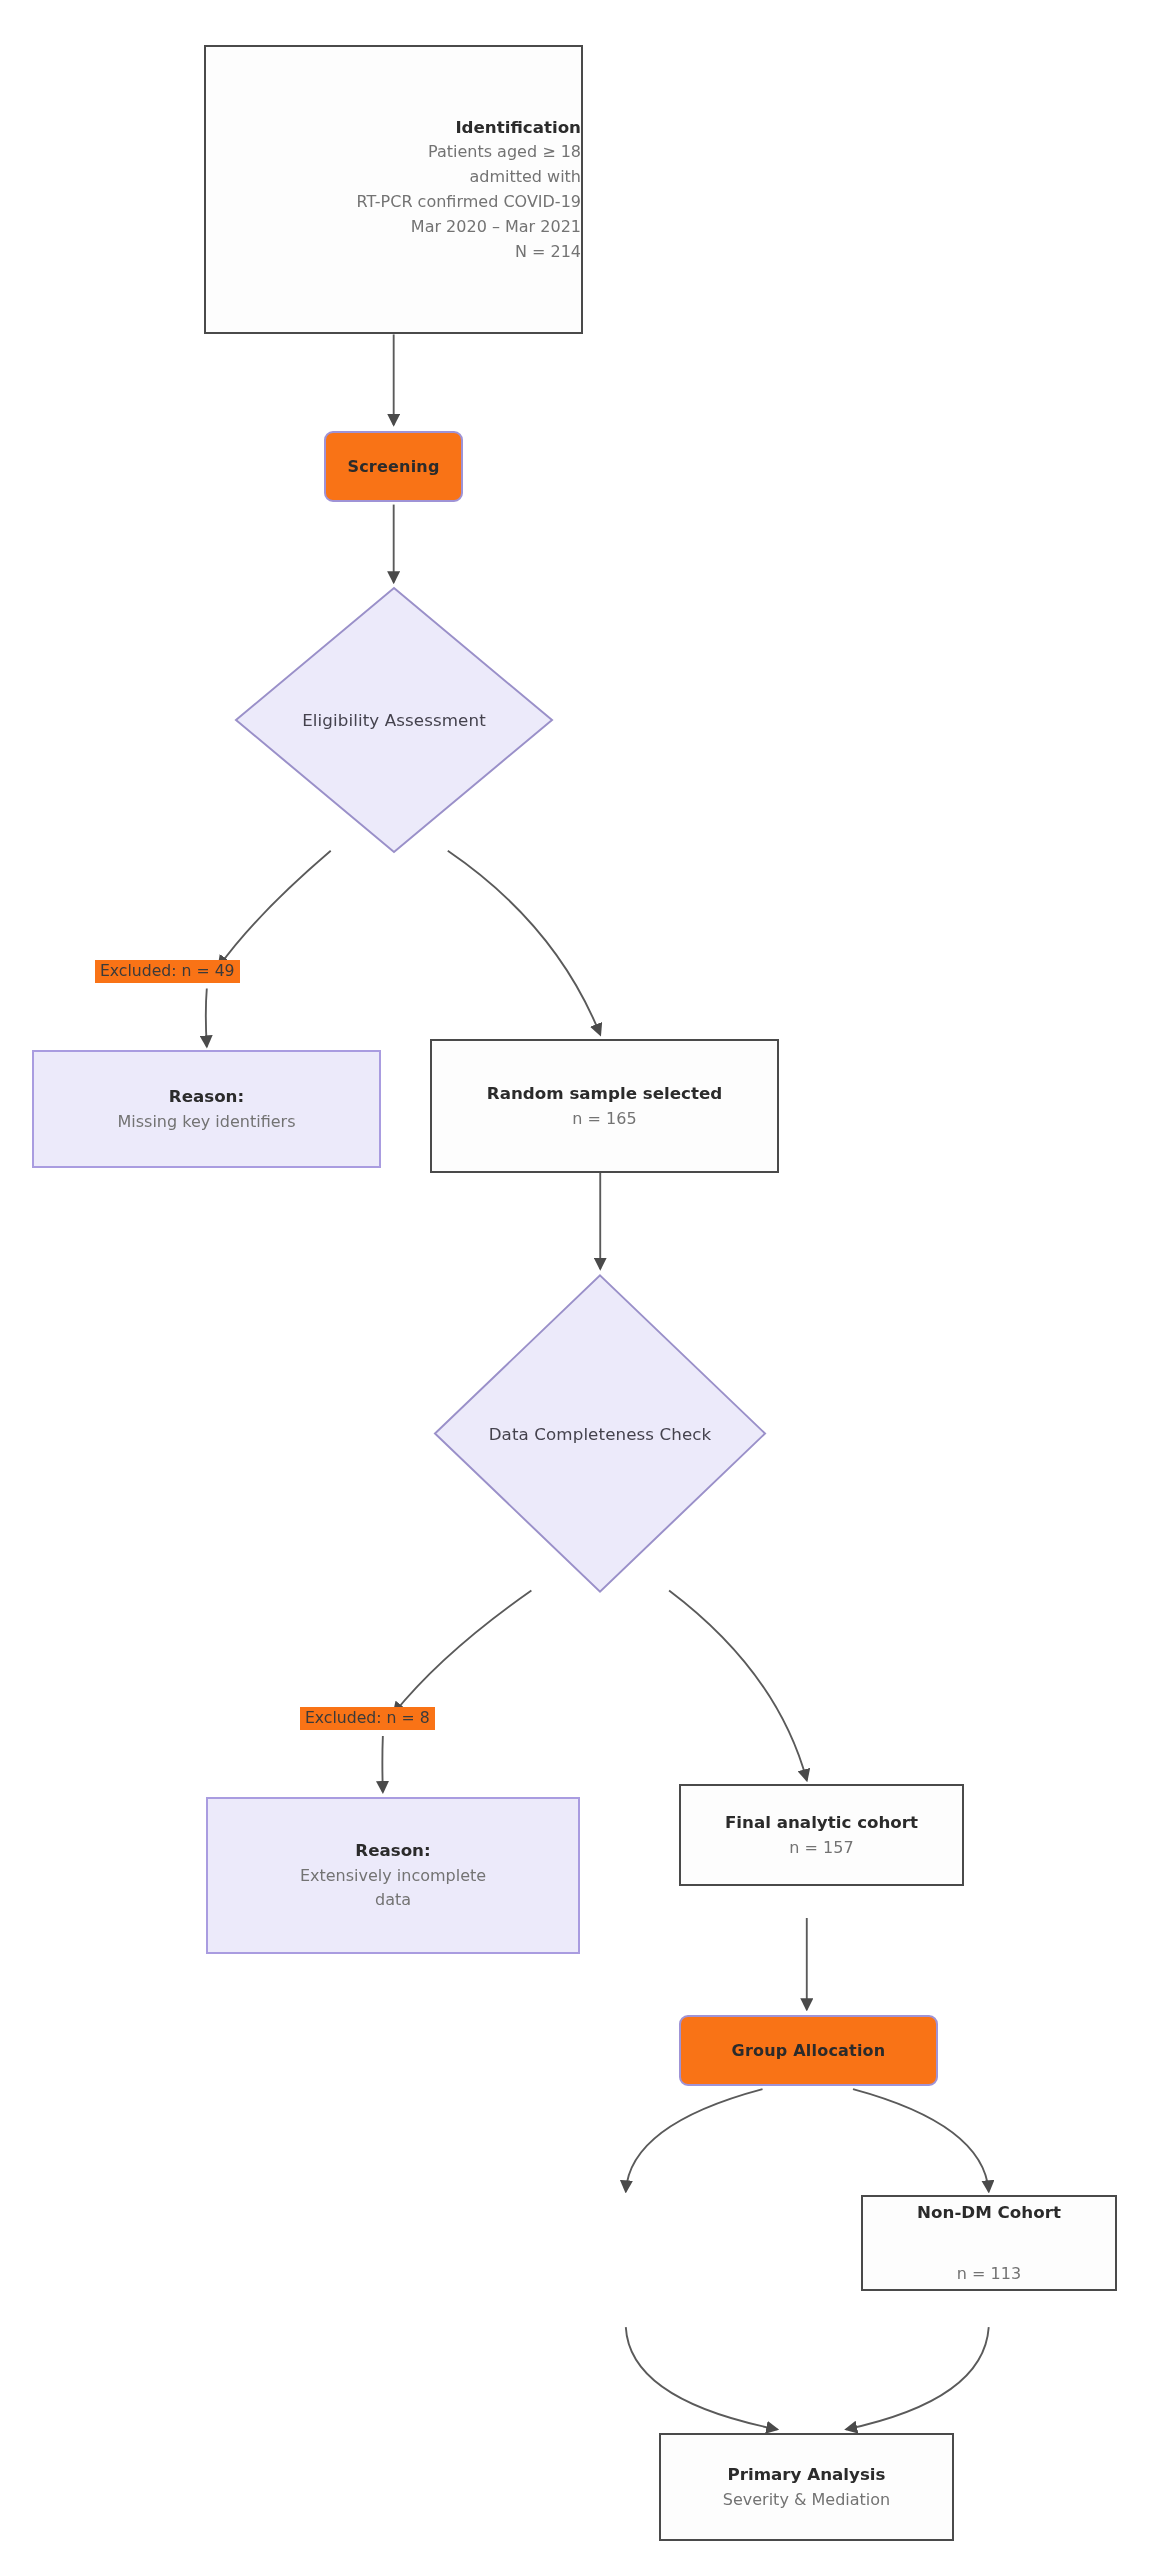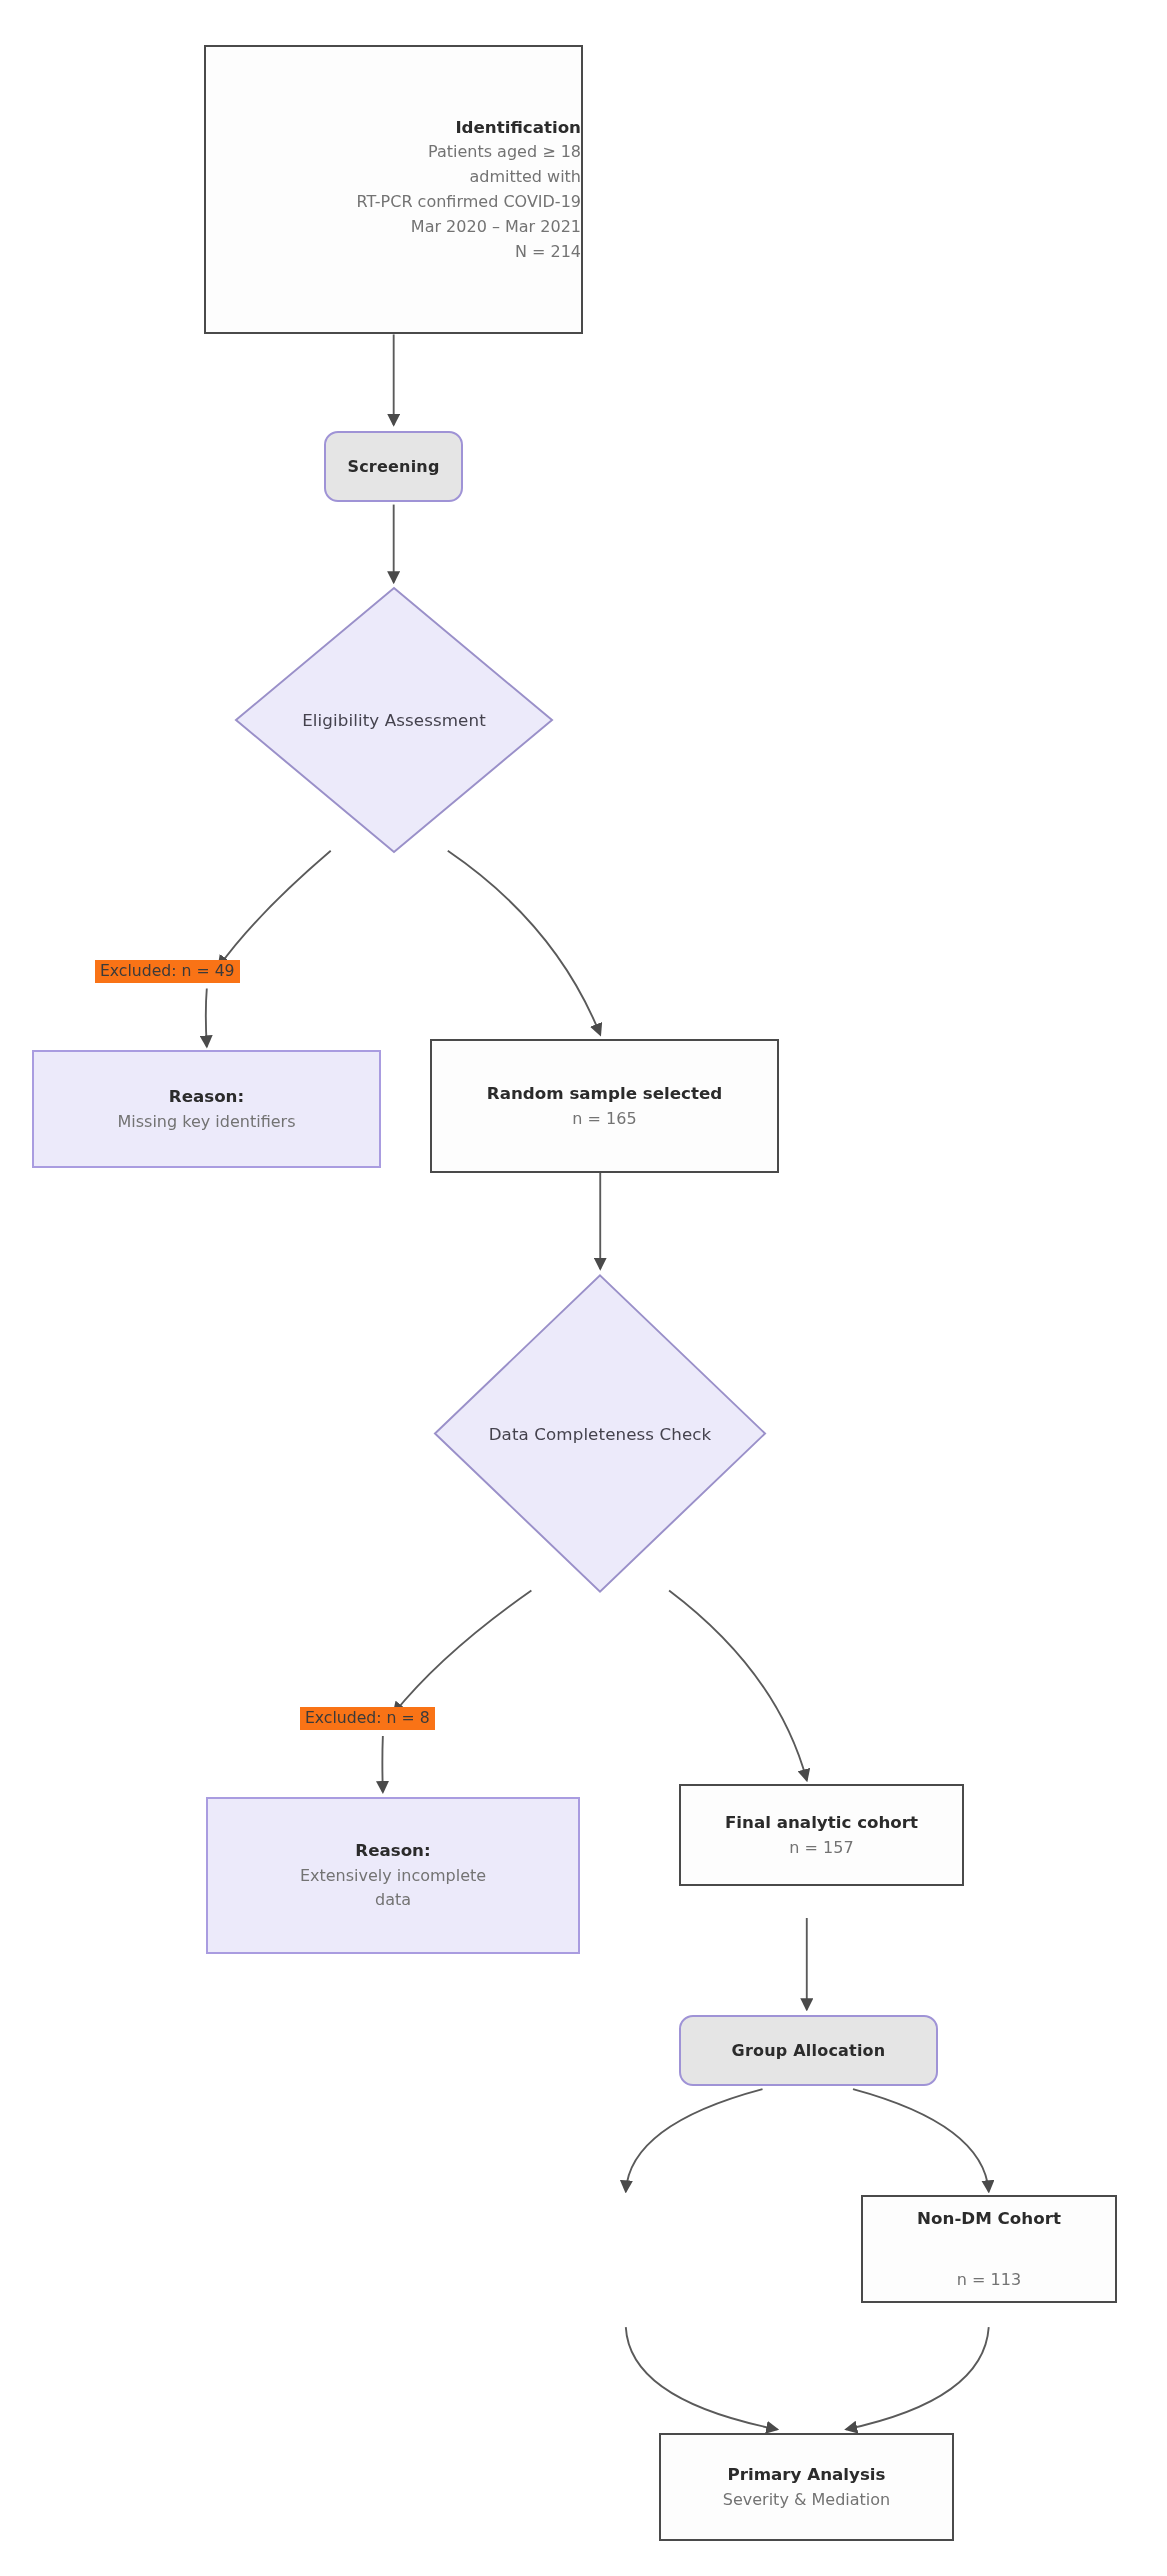--- a/index.html
+++ b/index.html
@@ -34,23 +34,23 @@
     justify-content: center;
     text-align: center;
   }
   
   .box-process {
     background: #fdfdfd;
     border: 2.5px solid #4a4a4a;
   }
   
   .box-stage {
-    background: #e5e5e5;
+    background: #f97316;
     border: 2px solid #9f93d6;
-    border-radius: 14px;
+    border-radius: 9px;
   }
   
   .box-reason {
     background: #eceafa;
     border: 2px solid #a99ce0;
   }
   
   .diamond {
     position: absolute;
     display: flex;
@@ -191,21 +191,21 @@
   <div class="node box-process" style="left:679px; top:1784px; width:285px; height:102px;">
     <div class="t-bold">Final analytic cohort</div>
     <div class="t-norm">n = 157</div>
   </div>
 
   <div class="node box-stage" style="left:679px; top:2015px; width:259px; height:71px;">
     <div class="stage-label">Group Allocation</div>
   </div>
 
 
-  <div class="node box-process" style="left:861px; top:2195px; width:256px; height:108px;gap:36px;">
+  <div class="node box-process" style="left:861px; top:2195px; width:256px; height:96px;gap:36px;">
     <div class="t-bold">Non-DM Cohort</div>
     <div class="t-norm">n = 113</div>
   </div>
 
   <div class="node box-process" style="left:659px; top:2433px; width:295px; height:108px;">
     <div class="t-bold">Primary Analysis</div>
     <div class="t-norm">Severity &amp; Mediation</div>
   </div>
 
 </div>

